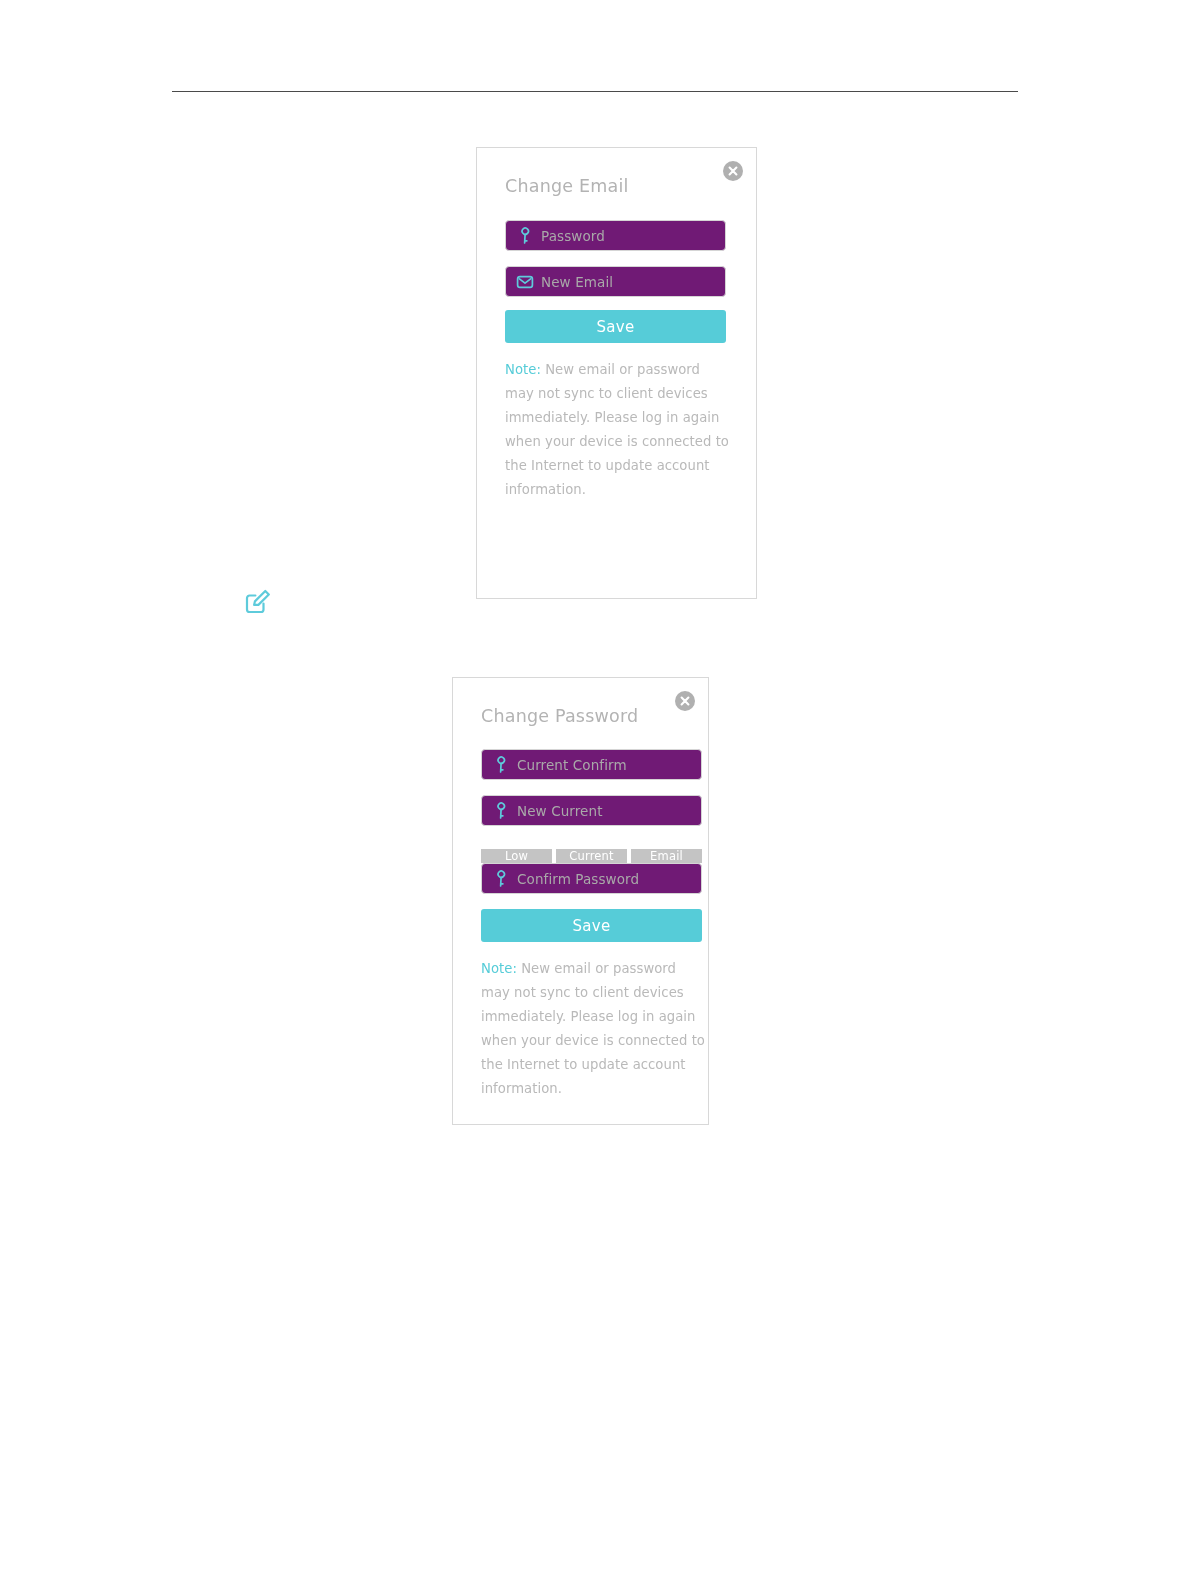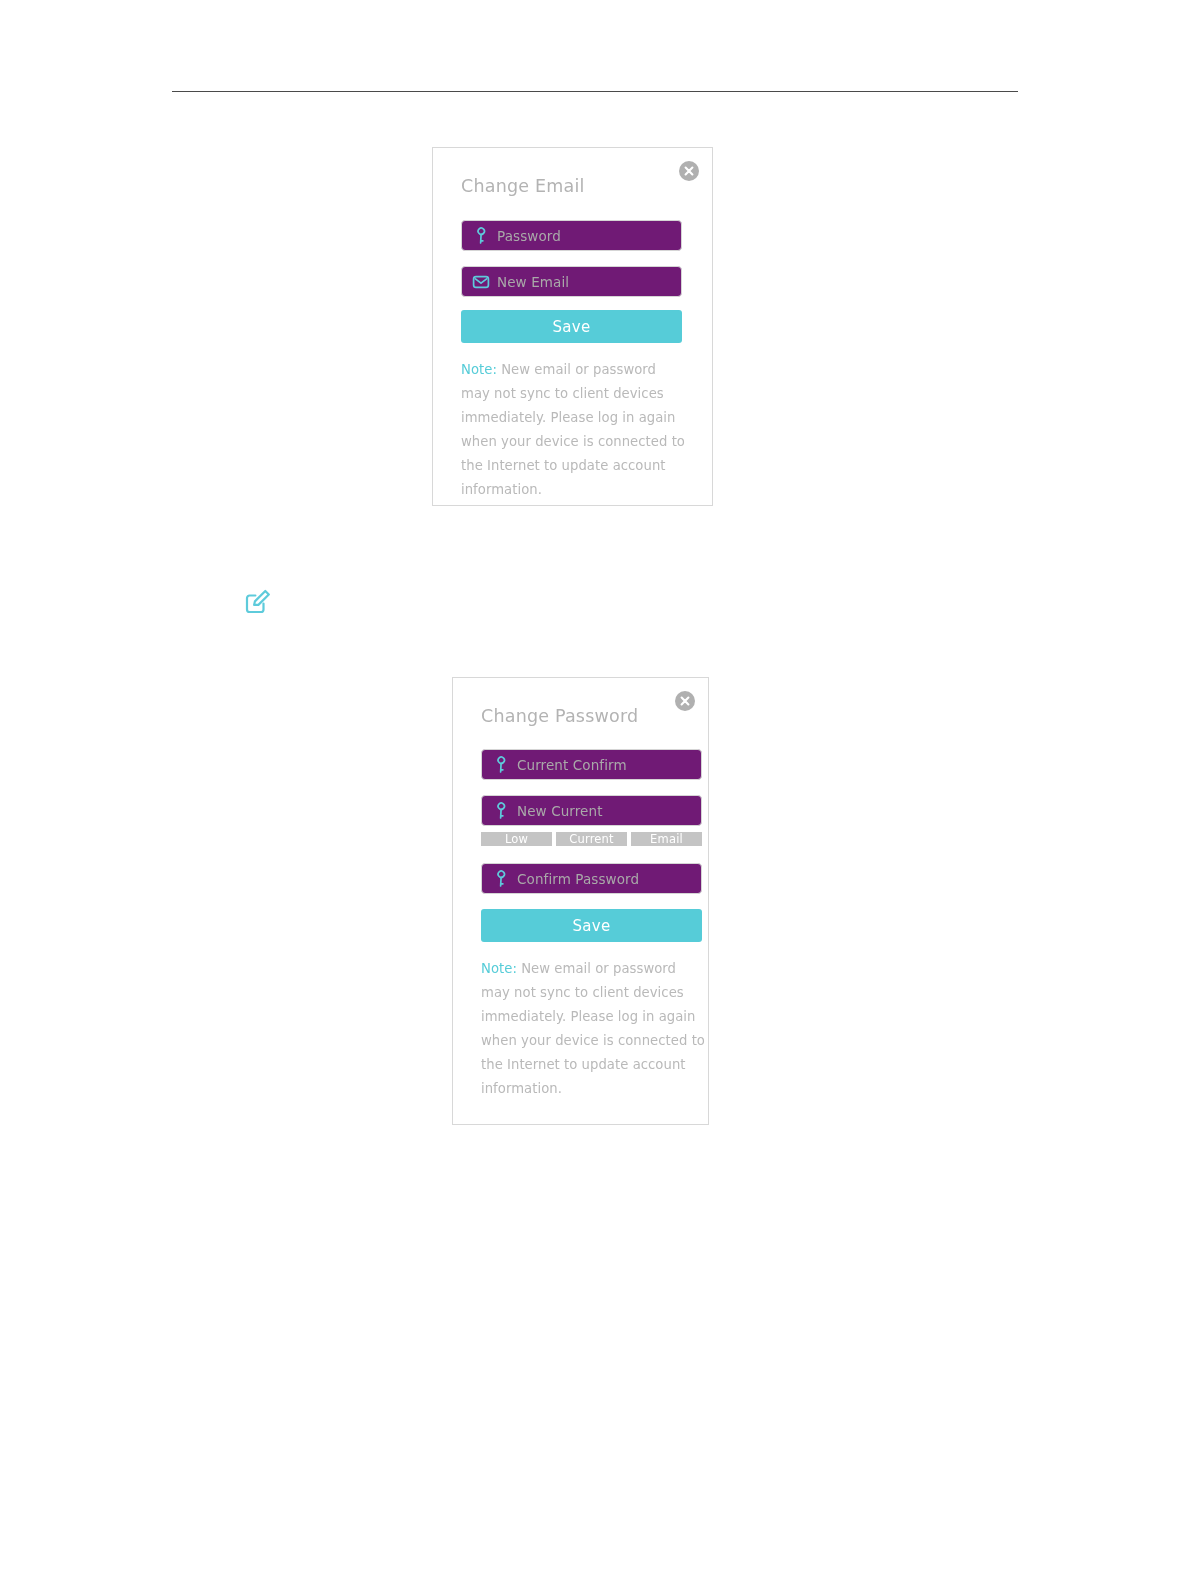--- a/index.html
+++ b/index.html
@@ -27,24 +27,24 @@
   }
 
   
   .dialog {
     position: absolute;
     background: #ffffff;
     border: 1px solid #d8d8d8;
     box-sizing: border-box;
   }
   #dialog-change-email {
-    left: 432px;
+    left: 476px;
     top: 147px;
     width: 281px;
-    height: 359px;
+    height: 452px;
   }
   #dialog-change-password {
     left: 452px;
     top: 677px;
     width: 257px;
     height: 448px;
   }
 
   .dialog-title {
     position: absolute;
@@ -245,21 +245,21 @@
         <g transform="rotate(-42 9 9)" fill="none" stroke="#5ecbdb" stroke-width="1.7">
           <circle cx="12.4" cy="5.6" r="3.1"></circle>
           <path d="M10.2 7.8 L4.1 13.9" stroke-linecap="round"></path>
           <path d="M5.6 12.4 L7.1 13.9" stroke-linecap="round"></path>
         </g>
       </svg>
     </span>
     <span class="fplace">New Current</span>
   </div>
 
-  <div class="strength-meter" style="top:154px">
+  <div class="strength-meter" style="top:171px">
     <div class="strength-seg">Low</div>
     <div class="strength-seg">Current</div>
     <div class="strength-seg">Email</div>
   </div>
 
   <div class="field" style="top:185px">
     <span class="ficon">
       <svg width="18" height="18" viewBox="0 0 18 18" aria-hidden="true">
         <g transform="rotate(-42 9 9)" fill="none" stroke="#5ecbdb" stroke-width="1.7">
           <circle cx="12.4" cy="5.6" r="3.1"></circle>

